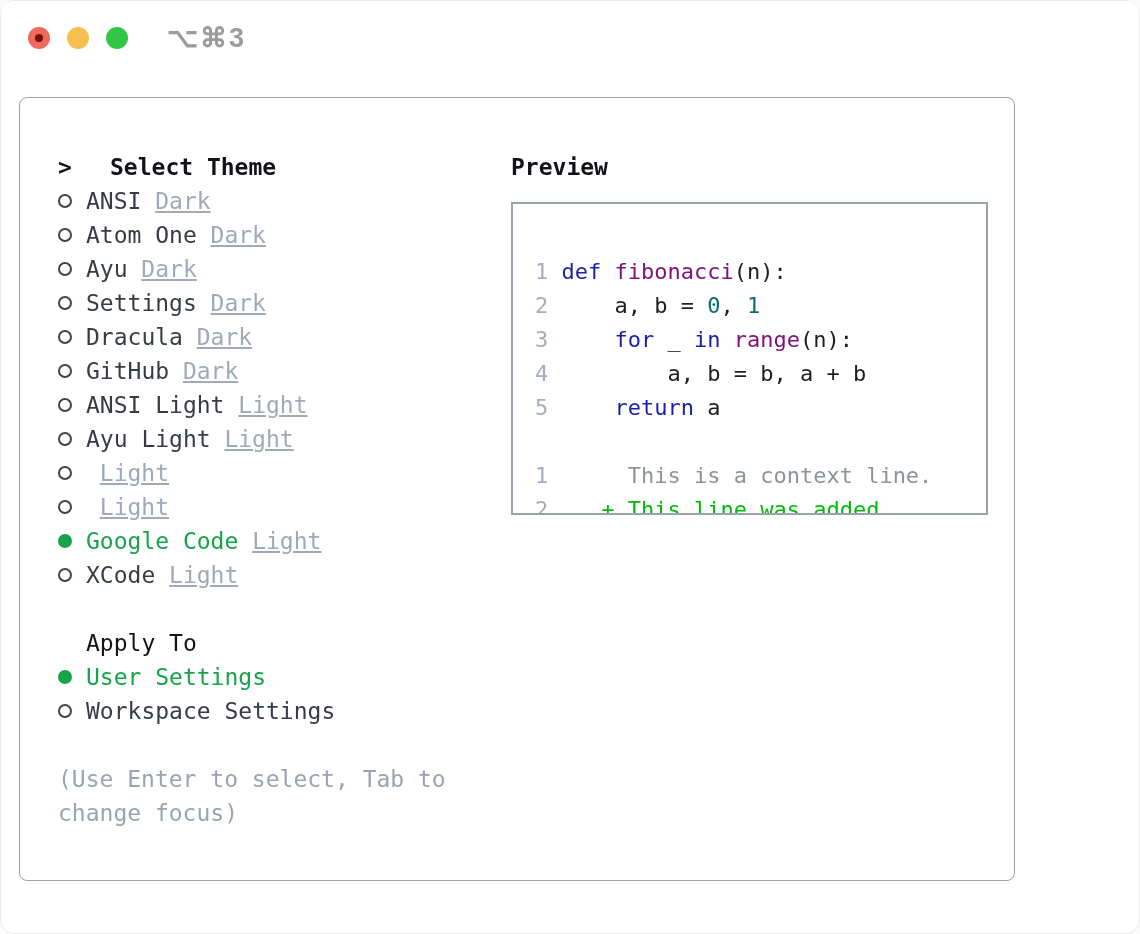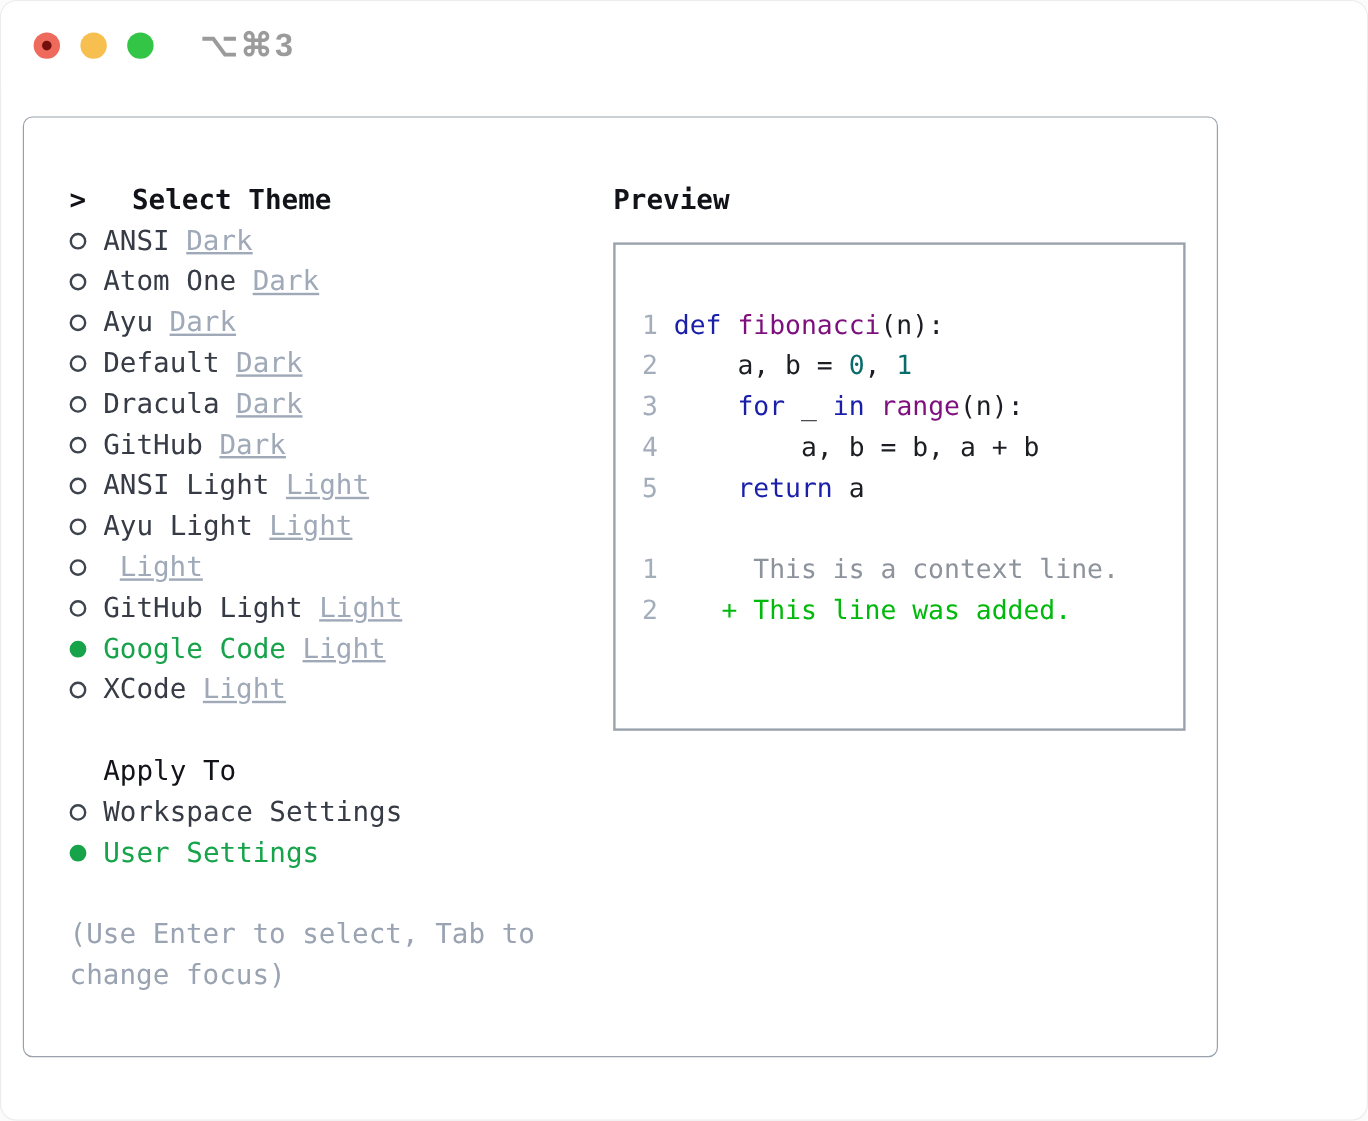--- a/index.html
+++ b/index.html
@@ -49,21 +49,21 @@
   .t-name { color:var(--item); }
   .t-name.sel { color:var(--accent-green);text-align:center; }
   .t-variant { color:var(--variant); margin-left:13.8px;text-decoration:underline; }
   .spacer { height:34px; }
   .apply-title { color:var(--heading); padding-left:28px; }
   .help { color:var(--help); width:400px; white-space:normal; }
 
   
   .preview-title { position:absolute; left:475px; top:52px; height:34px; line-height:34px; font-size:23px; font-weight:700; color:var(--heading);margin-left:16px; }
   .preview-box {
-    position:absolute; left:491px; top:104px; width:477px; height:407px;
+    position:absolute; left:491px; top:104px; width:477px; height:313px;
     border:2px solid var(--preview-border); background:#fff;
     padding:51px 0 0 22px; font-size:22px; line-height:34px; overflow:hidden;
   }
   .code-line { white-space:pre; height:34px; }
   .ln { display:inline-block; width:26.5px; color:var(--line-number); }
   .seg-keyword  { color:var(--keyword); }
   .seg-function { color:var(--function); }
   .seg-number   { color:var(--number); }
   .seg-plain    { color:var(--plain); }
   .diff-context { color:var(--context); }
@@ -87,35 +87,35 @@
   <div class="panel">
 
     <div class="left-col">
       <div class="row">
         <span class="bullet"><span class="cursor">&gt;</span></span><span class="list-title">Select Theme</span>
       </div>
       <div id="theme-list">
           <div class="row"><span class="bullet"><span class="ring"></span></span><span class="t-name">ANSI</span><span class="t-variant">Dark</span></div>
           <div class="row"><span class="bullet"><span class="ring"></span></span><span class="t-name">Atom One</span><span class="t-variant">Dark</span></div>
           <div class="row"><span class="bullet"><span class="ring"></span></span><span class="t-name">Ayu</span><span class="t-variant">Dark</span></div>
-          <div class="row"><span class="bullet"><span class="ring"></span></span><span class="t-name">Default</span><span class="t-variant">Dark</span></div>
+          <div class="row"><span class="bullet"><span class="ring"></span></span><span class="t-name">Settings</span><span class="t-variant">Dark</span></div>
           <div class="row"><span class="bullet"><span class="ring"></span></span><span class="t-name">Dracula</span><span class="t-variant">Dark</span></div>
           <div class="row"><span class="bullet"><span class="ring"></span></span><span class="t-name">GitHub</span><span class="t-variant">Dark</span></div>
           <div class="row"><span class="bullet"><span class="ring"></span></span><span class="t-name">ANSI Light</span><span class="t-variant">Light</span></div>
           <div class="row"><span class="bullet"><span class="ring"></span></span><span class="t-name">Ayu Light</span><span class="t-variant">Light</span></div>
           <div class="row"><span class="bullet"><span class="ring"></span></span><span class="t-variant">Light</span></div>
-          <div class="row"><span class="bullet"><span class="ring"></span></span><span class="t-name">GitHub Light</span><span class="t-variant">Light</span></div>
+          <div class="row"><span class="bullet"><span class="ring"></span></span><span class="t-variant">Light</span></div>
           <div class="row"><span class="bullet"><span class="ring on"></span></span><span class="t-name sel">Google Code</span><span class="t-variant">Light</span></div>
           <div class="row"><span class="bullet"><span class="ring"></span></span><span class="t-name">XCode</span><span class="t-variant">Light</span></div>
         </div>
       <div class="spacer"></div>
       <div class="row apply-title">Apply To</div>
       <div id="apply-list">
+          <div class="row"><span class="bullet"><span class="ring on"></span></span><span class="t-name sel">User Settings</span></div>
           <div class="row"><span class="bullet"><span class="ring"></span></span><span class="t-name">Workspace Settings</span></div>
-          <div class="row"><span class="bullet"><span class="ring on"></span></span><span class="t-name sel">User Settings</span></div>
         </div>
       <div class="spacer"></div>
       <div class="help">(Use Enter to select, Tab to change focus)</div>
     </div>
 
     <div class="preview-title">Preview</div>
     <div class="preview-box" id="preview-box">
         <div class="code-line"><span class="ln">1</span><span class="seg-keyword">def</span><span class="seg-plain"> </span><span class="seg-function">fibonacci</span><span class="seg-plain">(n):</span></div>
         <div class="code-line"><span class="ln">2</span><span class="seg-plain">    a, b = </span><span class="seg-number">0</span><span class="seg-plain">, </span><span class="seg-number">1</span></div>
         <div class="code-line"><span class="ln">3</span><span class="seg-plain">    </span><span class="seg-keyword">for</span><span class="seg-plain"> _ </span><span class="seg-keyword">in</span><span class="seg-plain"> </span><span class="seg-function">range</span><span class="seg-plain">(n):</span></div>

